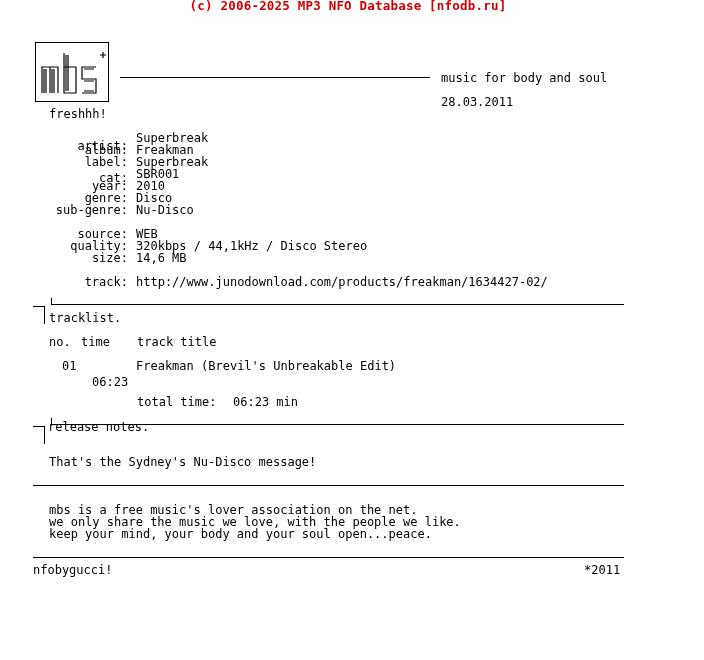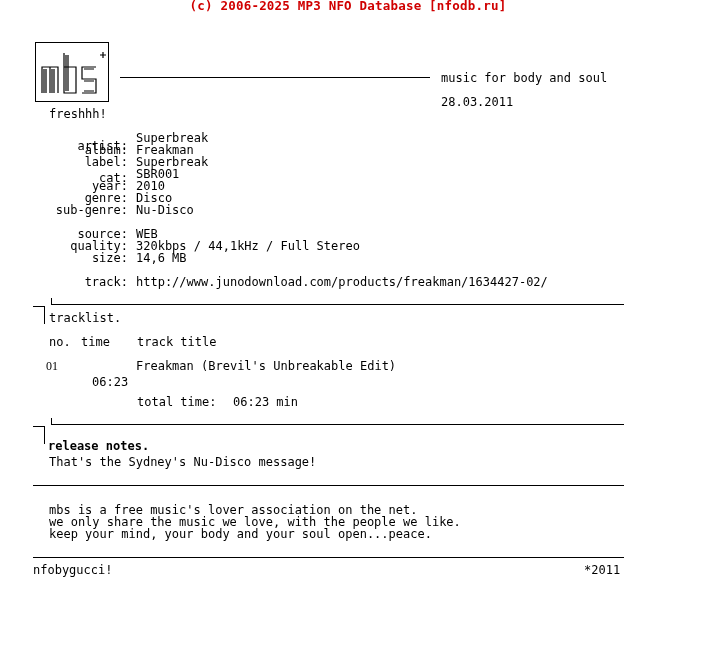--- a/index.html
+++ b/index.html
@@ -61,52 +61,52 @@
 <div class="lbl mono" style="left:30px; width:98px; top:192px;">genre:</div>
 <div class="val mono" style="left:136px; top:192px;">Disco</div>
 
 <div class="lbl mono" style="left:30px; width:98px; top:204px;">sub-genre:</div>
 <div class="val mono" style="left:136px; top:204px;">Nu-Disco</div>
 
 <div class="lbl mono" style="left:30px; width:98px; top:228px;">source:</div>
 <div class="val mono" style="left:136px; top:228px;">WEB</div>
 
 <div class="lbl mono" style="left:30px; width:98px; top:240px;">quality:</div>
-<div class="val mono" style="left:136px; top:240px;">320kbps / 44,1kHz / Full Stereo</div>
+<div class="val mono" style="left:136px; top:240px;">320kbps / 44,1kHz / Disco Stereo</div>
 
 <div class="lbl mono" style="left:30px; width:98px; top:252px;">size:</div>
 <div class="val mono" style="left:136px; top:252px;">14,6 MB</div>
 
 <div class="lbl mono" style="left:30px; width:98px; top:276px;">track:</div>
 <div class="val mono" style="left:136px; top:276px;">http://www.junodownload.com/products/freakman/1634427-02/</div>
 
 <div class="tick" style="left:51px; top:298px; height:7px;"></div>
 <div class="hr" style="left:51px; top:304px; width:573px;"></div>
 <div class="hr" style="left:33px; top:306px; width:12px;"></div>
 <div class="tick" style="left:44px; top:306px; height:18px;"></div>
 <div class="abs mono" style="left:49px; top:312px;">tracklist.</div>
 
 <div class="abs mono" style="left:49px; top:336px;">no.</div>
 <div class="abs mono" style="left:81px; top:336px;">time</div>
 <div class="abs mono" style="left:137px; top:336px;">track title</div>
 
 <div class="row" style="left:0; top:360px; width:704px;">
-  <div class="abs mono" style="left:46px; top:0;font-family:Liberation Serif, serif;">01</div>
+  <div class="abs mono" style="left:62px; top:0;">01</div>
   <div class="abs mono" style="left:92px; top:0;margin-top:16px;">06:23</div>
   <div class="abs mono" style="left:136px; top:0;">Freakman (Brevil's Unbreakable Edit)</div>
 </div>
 
 <div class="abs mono" style="left:137px; top:396px;">total time:</div>
 <div class="abs mono" style="left:233px; top:396px;">06:23 min</div>
 
 <div class="tick" style="left:51px; top:418px; height:7px;"></div>
 <div class="hr" style="left:51px; top:424px; width:573px;"></div>
 <div class="hr" style="left:33px; top:426px; width:12px;"></div>
 <div class="tick" style="left:44px; top:426px; height:18px;"></div>
-<div class="abs mono" style="left:48px; top:440px;font-weight:bold;">release notes.</div>
+<div class="abs mono" style="left:48px; top:421px;">release notes.</div>
 <div class="abs mono" style="left:49px; top:456px;">That's the Sydney's Nu-Disco message!</div>
 
 <div class="hr" style="left:33px; top:485px; width:591px;"></div>
 <div class="abs mono" style="left:49px; top:504px;">mbs is a free music's lover association on the net.</div>
 <div class="abs mono" style="left:49px; top:516px;">we only share the music we love, with the people we like.</div>
 <div class="abs mono" style="left:49px; top:528px;">keep your mind, your body and your soul open...peace.</div>
 <div class="hr" style="left:33px; top:557px; width:591px;"></div>
 
 <div class="abs mono" style="left:33px; top:564px;">nfobygucci!</div>
 <div class="abs mono" style="left:584px; top:564px;">*2011</div>

